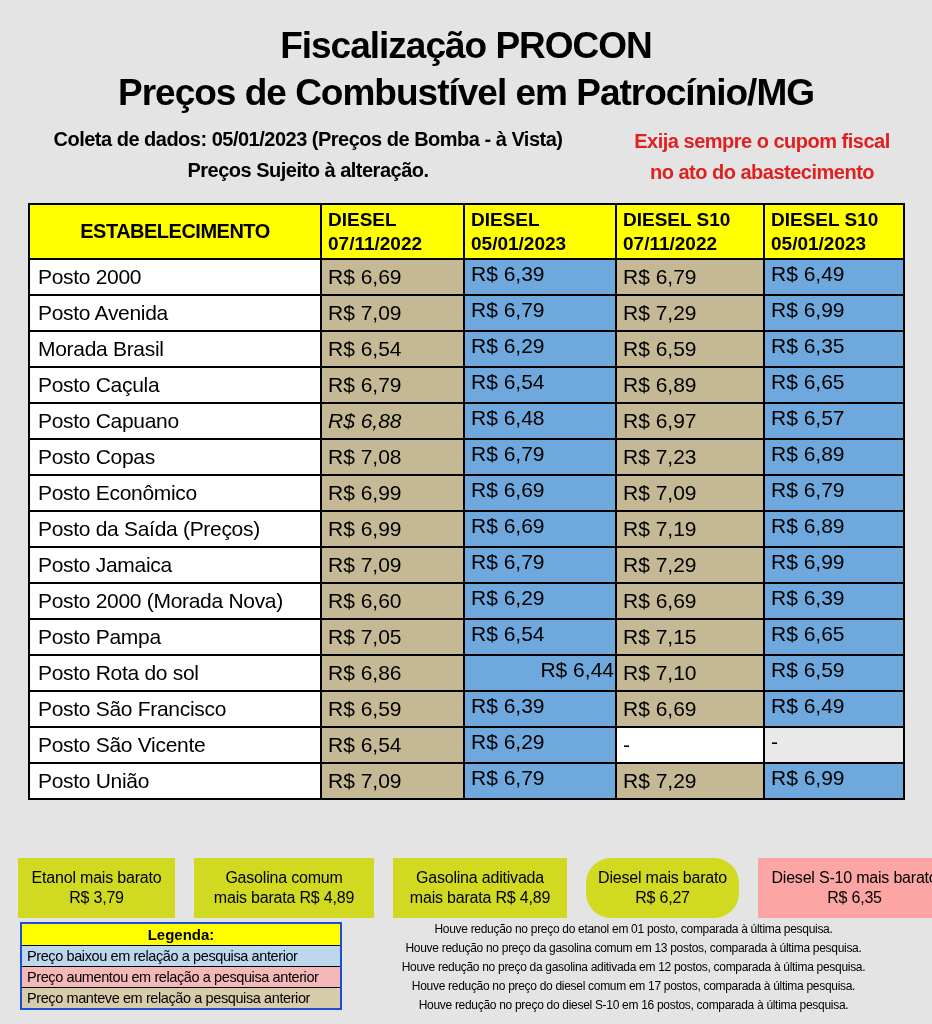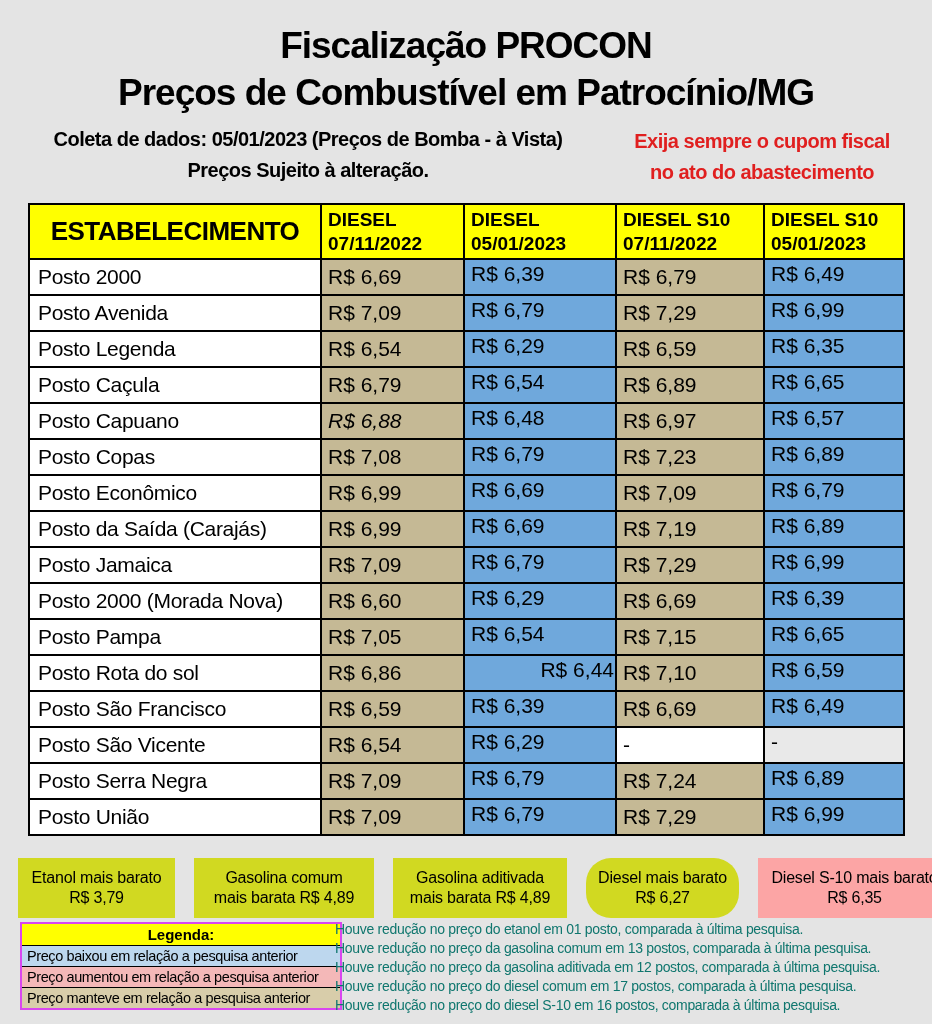--- a/index.html
+++ b/index.html
@@ -33,21 +33,21 @@
     position:absolute;left:28px;top:203px;
     border-collapse:collapse;table-layout:fixed;
   }
   .price-table col.c1{width:292px;}
   .price-table col.c2{width:143px;}
   .price-table col.c3{width:152px;}
   .price-table col.c4{width:148px;}
   .price-table col.c5{width:140px;}
   .price-table th,.price-table td{border:2px solid #000;overflow:hidden;}
   .price-table thead th{height:51px;font-weight:bold;vertical-align:middle;}
-  .price-table th.col-est{font-size:26px;text-align:center;letter-spacing:-0.5px;}
+  .price-table th.col-est{font-size:20px;text-align:center;letter-spacing:-0.5px;}
   .price-table th.col-price{font-size:19px;text-align:left;padding-left:6px;line-height:24px;}
   .price-table td{height:31px;font-size:21px;vertical-align:middle;}
   .price-table td.est{background:#fff;padding-left:8px;letter-spacing:-0.3px;}
   .price-table td.price{padding-left:6px;}
   .price-table td.price.top{vertical-align:top;padding-top:2px;}
   
   .summary-row{
     position:absolute;left:18px;top:858px;
     display:flex;gap:19px;
   }
@@ -56,37 +56,37 @@
     text-align:center;font-size:16px;line-height:20px;letter-spacing:-0.2px;
   }
   .sbox:nth-child(1){width:157px;}
   .sbox:nth-child(2){width:180px;}
   .sbox:nth-child(3){width:174px;}
   .sbox:nth-child(4){width:153px;}
   .sbox:nth-child(5){width:193px;}
   
   .legend{
     position:absolute;left:20px;top:922px;width:318px;
-    border:2px solid #d946ef;background:#a16207;
+    border:2px solid #1d4ed8;background:#a16207;
   }
   .legend-title{
     text-align:center;font-weight:bold;font-size:15px;
     padding:2px 0;border-bottom:1px solid #000;
   }
   .legend-row{
     font-size:14.5px;letter-spacing:-0.4px;
     padding:2px 0 2px 5px;border-bottom:1px solid #000;
     white-space:nowrap;
   }
   .legend-row:last-child{border-bottom:none;}
   
   .notes{
     position:absolute;left:335px;top:920px;width:597px;
-    font-size:14px;line-height:19px;
-    letter-spacing:-0.3px;color:#0f766e;
+    text-align:center;font-size:12px;line-height:19px;
+    letter-spacing:-0.3px;color:#000000;
   }
   .note-line{white-space:nowrap;}
 </style>
 </head>
 <body>
 
 <div class="page" style="background: rgb(228, 228, 228);">
 
   <div class="title">
     <div>Fiscalização PROCON</div>
@@ -143,21 +143,21 @@
           <td class="price top" style="background: rgb(111, 168, 220);">R$ 6,49</td>
         </tr>
         <tr>
           <td class="est">Posto Avenida</td>
           <td class="price" style="background: rgb(197, 185, 149);">R$ 7,09</td>
           <td class="price top" style="background: rgb(111, 168, 220);">R$ 6,79</td>
           <td class="price" style="background: rgb(197, 185, 149);">R$ 7,29</td>
           <td class="price top" style="background: rgb(111, 168, 220);">R$ 6,99</td>
         </tr>
         <tr>
-          <td class="est">Posto Legenda</td>
+          <td class="est">Morada Brasil</td>
           <td class="price" style="background: rgb(197, 185, 149);">R$ 6,54</td>
           <td class="price top" style="background: rgb(111, 168, 220);">R$ 6,29</td>
           <td class="price" style="background: rgb(197, 185, 149);">R$ 6,59</td>
           <td class="price top" style="background: rgb(111, 168, 220);">R$ 6,35</td>
         </tr>
         <tr>
           <td class="est">Posto Caçula</td>
           <td class="price" style="background: rgb(197, 185, 149);">R$ 6,79</td>
           <td class="price top" style="background: rgb(111, 168, 220);">R$ 6,54</td>
           <td class="price" style="background: rgb(197, 185, 149);">R$ 6,89</td>
@@ -178,21 +178,21 @@
           <td class="price top" style="background: rgb(111, 168, 220);">R$ 6,89</td>
         </tr>
         <tr>
           <td class="est">Posto Econômico</td>
           <td class="price" style="background: rgb(197, 185, 149);">R$ 6,99</td>
           <td class="price top" style="background: rgb(111, 168, 220);">R$ 6,69</td>
           <td class="price" style="background: rgb(197, 185, 149);">R$ 7,09</td>
           <td class="price top" style="background: rgb(111, 168, 220);">R$ 6,79</td>
         </tr>
         <tr>
-          <td class="est">Posto da Saída (Carajás)</td>
+          <td class="est">Posto da Saída (Preços)</td>
           <td class="price" style="background: rgb(197, 185, 149);">R$ 6,99</td>
           <td class="price top" style="background: rgb(111, 168, 220);">R$ 6,69</td>
           <td class="price" style="background: rgb(197, 185, 149);">R$ 7,19</td>
           <td class="price top" style="background: rgb(111, 168, 220);">R$ 6,89</td>
         </tr>
         <tr>
           <td class="est">Posto Jamaica</td>
           <td class="price" style="background: rgb(197, 185, 149);">R$ 7,09</td>
           <td class="price top" style="background: rgb(111, 168, 220);">R$ 6,79</td>
           <td class="price" style="background: rgb(197, 185, 149);">R$ 7,29</td>
@@ -225,27 +225,20 @@
           <td class="price top" style="background: rgb(111, 168, 220);">R$ 6,39</td>
           <td class="price" style="background: rgb(197, 185, 149);">R$ 6,69</td>
           <td class="price top" style="background: rgb(111, 168, 220);">R$ 6,49</td>
         </tr>
         <tr>
           <td class="est">Posto São Vicente</td>
           <td class="price" style="background: rgb(197, 185, 149);">R$ 6,54</td>
           <td class="price top" style="background: rgb(111, 168, 220);">R$ 6,29</td>
           <td class="price" style="background: rgb(255, 255, 255);">-</td>
           <td class="price top" style="background: rgb(233, 233, 233);">-</td>
-        </tr>
-        <tr>
-          <td class="est">Posto Serra Negra</td>
-          <td class="price" style="background: rgb(197, 185, 149);">R$ 7,09</td>
-          <td class="price top" style="background: rgb(111, 168, 220);">R$ 6,79</td>
-          <td class="price" style="background: rgb(197, 185, 149);">R$ 7,24</td>
-          <td class="price top" style="background: rgb(111, 168, 220);">R$ 6,89</td>
         </tr>
         <tr>
           <td class="est">Posto União</td>
           <td class="price" style="background: rgb(197, 185, 149);">R$ 7,09</td>
           <td class="price top" style="background: rgb(111, 168, 220);">R$ 6,79</td>
           <td class="price" style="background: rgb(197, 185, 149);">R$ 7,29</td>
           <td class="price top" style="background: rgb(111, 168, 220);">R$ 6,99</td>
         </tr>
       </tbody>
   </table>

